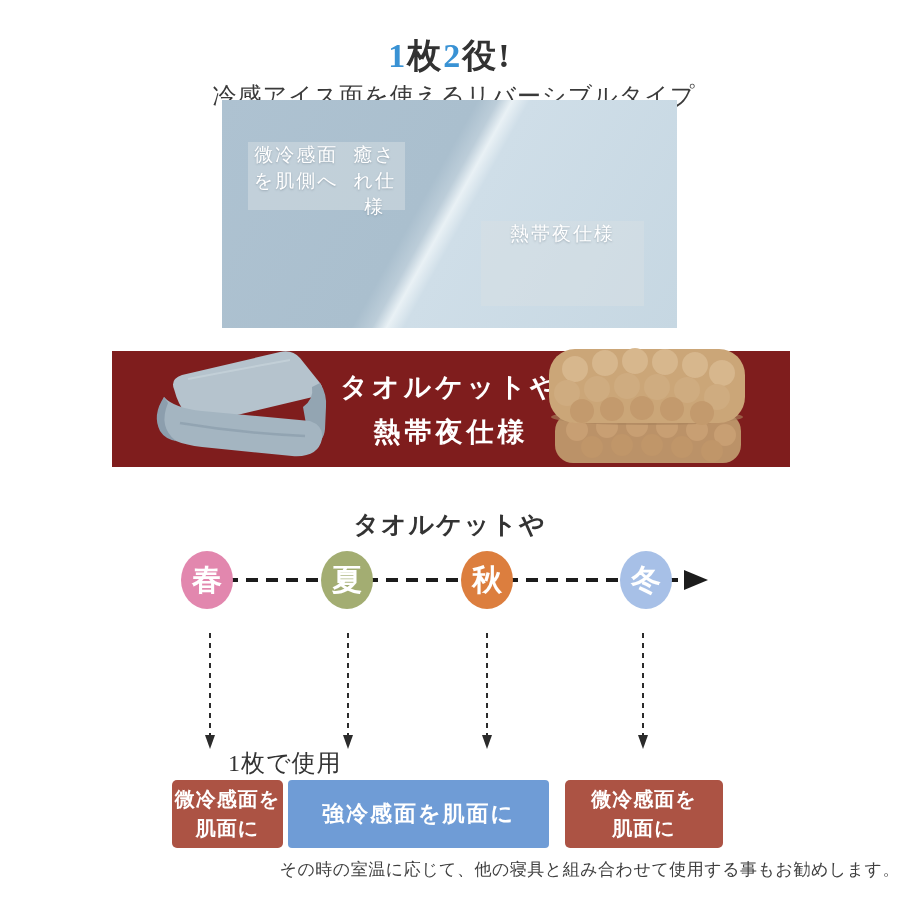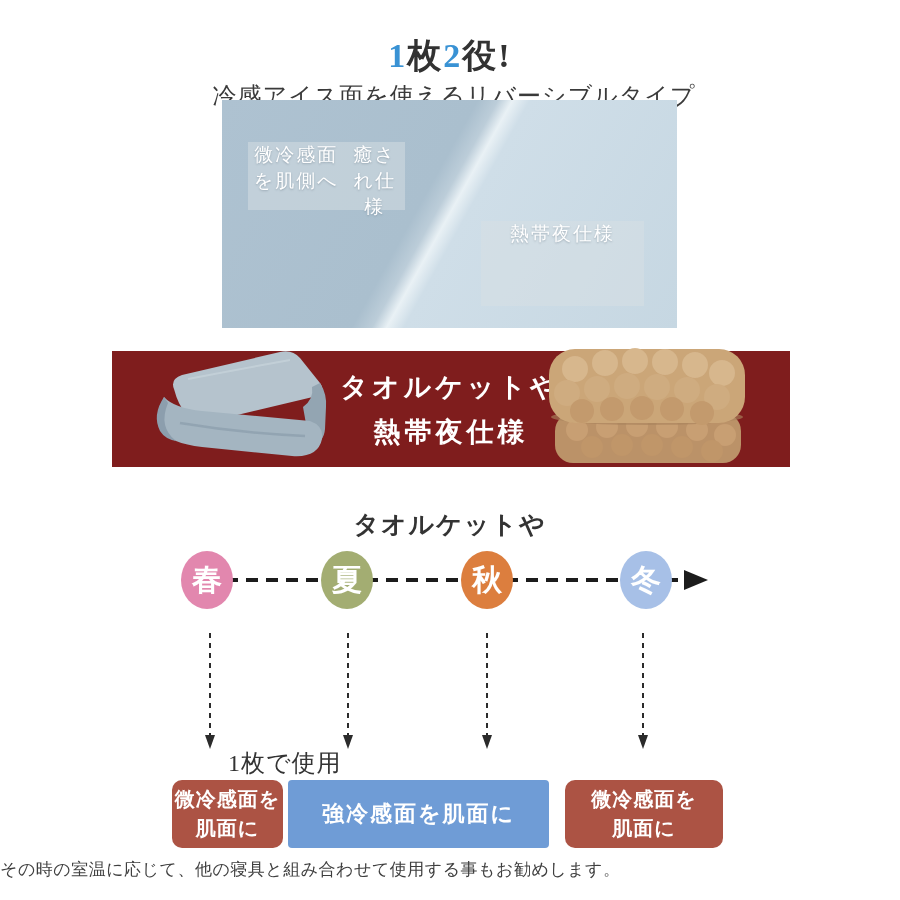--- a/index.html
+++ b/index.html
@@ -62,27 +62,27 @@
   .use-label-left{left:228px;}
   .use-label-right{left:519px;}
   
   .ubox{
     position:absolute;top:780px;height:68px;color:#fff;font-weight:700;
     display:flex;flex-direction:column;align-items:center;justify-content:center;
     text-align:center;letter-spacing:1px;
   }
   .ubox span{display:block;line-height:29px;}
   .ubox span:empty{display:none;}
-  .box-warm{background:#ac5344;border-radius:10px;font-size:20px;}
+  .box-warm{background:#ac5344;border-radius:5px;font-size:20px;}
   .box-0{left:172px;width:111px;}
   .box-1{left:288px;width:261px;background:#6f9cd6;border-radius:4px;font-size:22px;}
   .box-1 span{line-height:26px;letter-spacing:2px;}
   .box-2{left:565px;width:158px;}
   .note{
-    position:absolute;top:858px;left:0;width:100%;text-align:left;
+    position:absolute;top:858px;left:0;width:100%;text-align:right;
     font-size:17px;color:#3e3e3e;letter-spacing:0.5px;
   }
 </style>
 </head>
 <body>
 
 <div class="canvas">
 
   <h1 class="title"><span class="accent">1</span><span>枚</span><span class="accent">2</span><span>役!</span></h1>
   <p class="subtitle">冷感アイス面を使えるリバーシブルタイプ</p>

